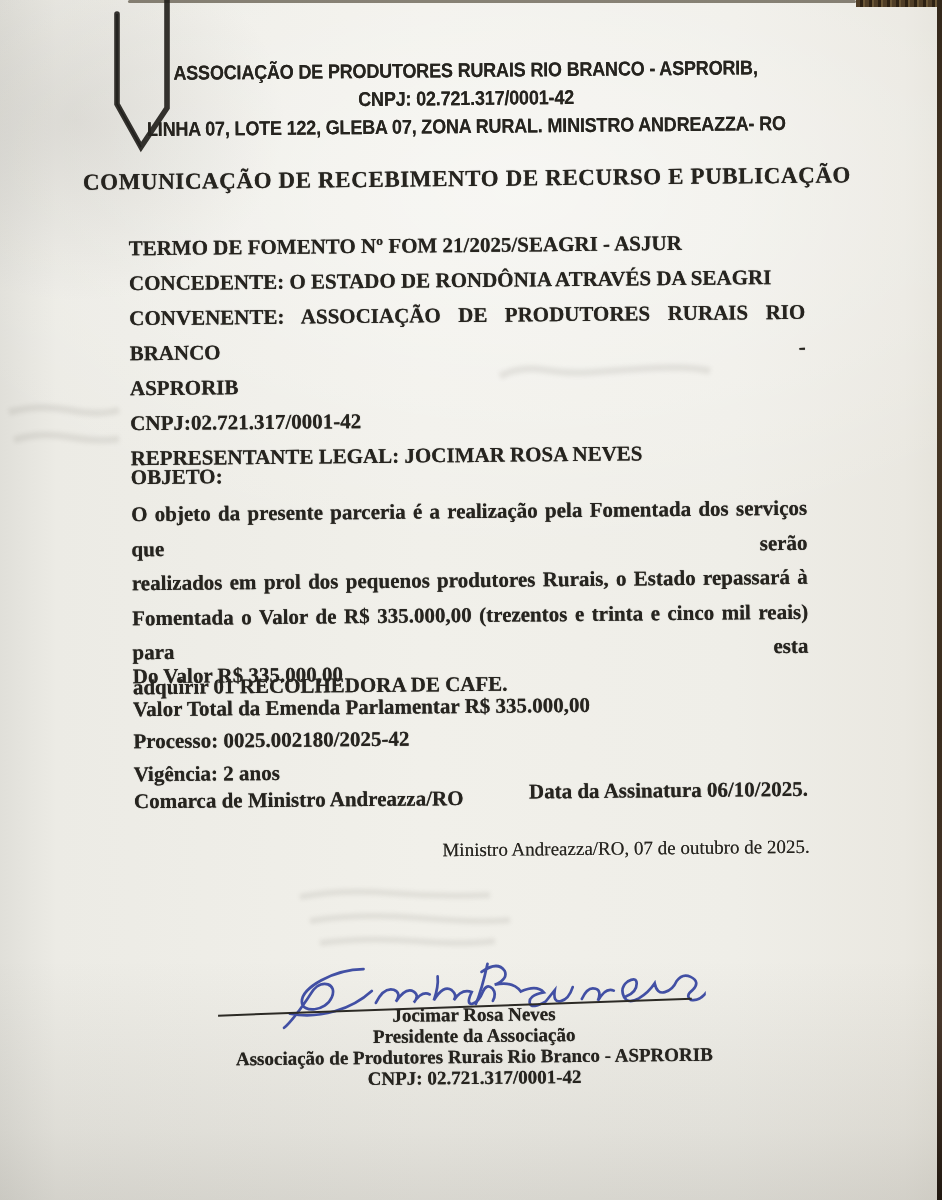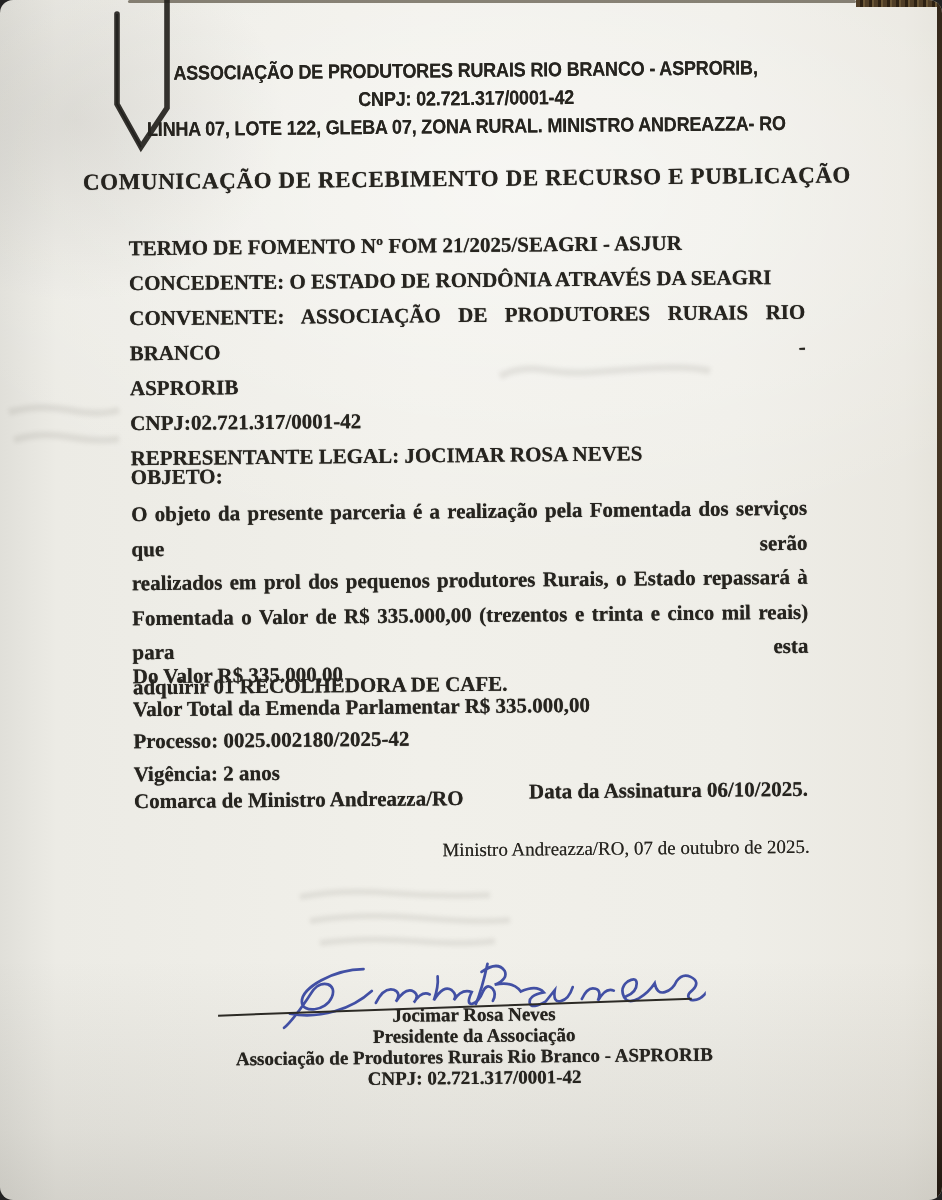--- a/index.html
+++ b/index.html
@@ -6,21 +6,20 @@
   .photo{
     position:relative;width:942px;height:1200px;overflow:hidden;
     background:
       radial-gradient(ellipse 900px 520px at 55% 16%, rgba(255,255,255,0.45), rgba(255,255,255,0) 70%),
       radial-gradient(ellipse 300px 260px at 8% 10%, rgba(120,116,108,0.18), rgba(120,116,108,0) 70%),
       linear-gradient(180deg, rgba(0,0,0,0) 80%, rgba(104,99,88,0.10) 94%, rgba(104,99,88,0.18) 100%),
       linear-gradient(90deg, #e0dfd9 0%, #ecebe5 6%, #f1f0ea 45%, #efeee8 78%, #eae8e1 96%, #e5e3db 100%),
       #eeede7;
     font-family:"Liberation Serif", serif;
     color:#26241f;
-    border-radius:13px;
   }
   .edge-top{position:absolute;left:128px;top:0;width:728px;height:3px;background:#585141;opacity:.7;border-radius:2px;}
   .corner-tr{position:absolute;right:0;top:0;width:86px;height:7px;
     background:repeating-linear-gradient(90deg,#503e27 0 4px,#2d2113 4px 7px,#6b5737 7px 9px);}
   .edge-right{position:absolute;right:0;top:0;width:5px;height:100%;
     background:linear-gradient(180deg,#33271a 0%,#4b3a27 25%,#3a2c1d 60%,#47362a 85%,#211810 100%);}
   .content{position:absolute;left:0;top:0;width:942px;height:1200px;transform:rotate(-0.55deg);transform-origin:50% 50%;}
   .txt{position:absolute;font-weight:bold;text-shadow:0 0 0.7px rgba(40,38,34,0.85);}
   .header{left:0;top:56px;width:942px;text-align:center;
     font-family:"Liberation Sans",sans-serif;font-size:20px;line-height:28px;letter-spacing:-0.2px;}

